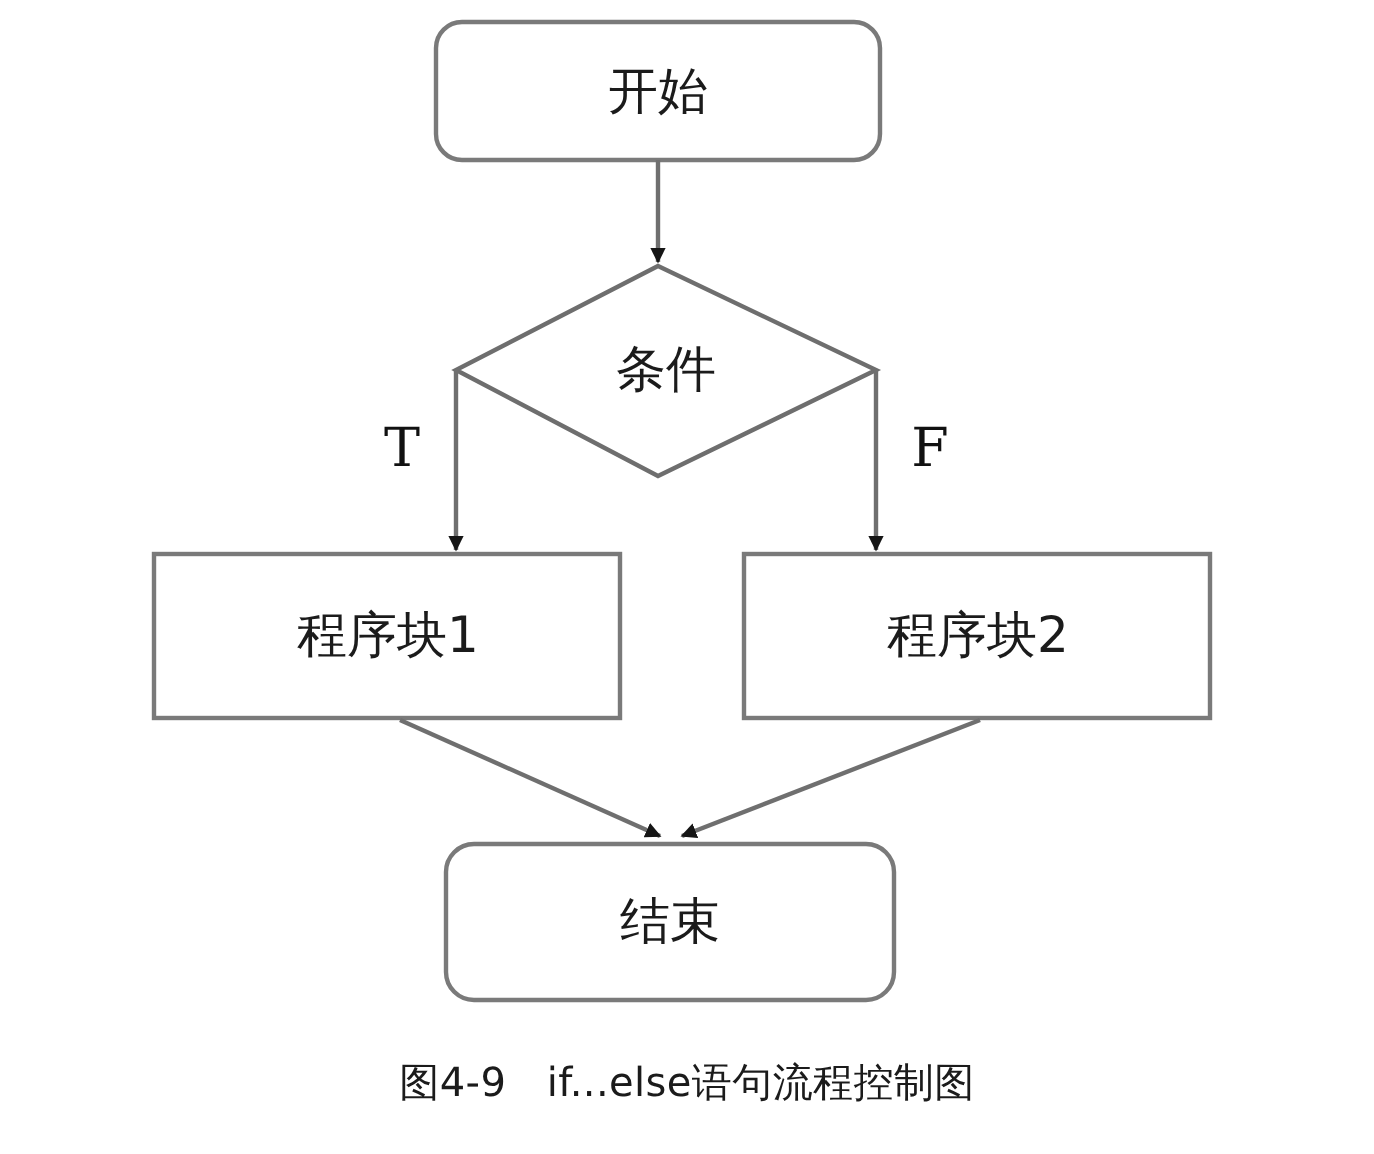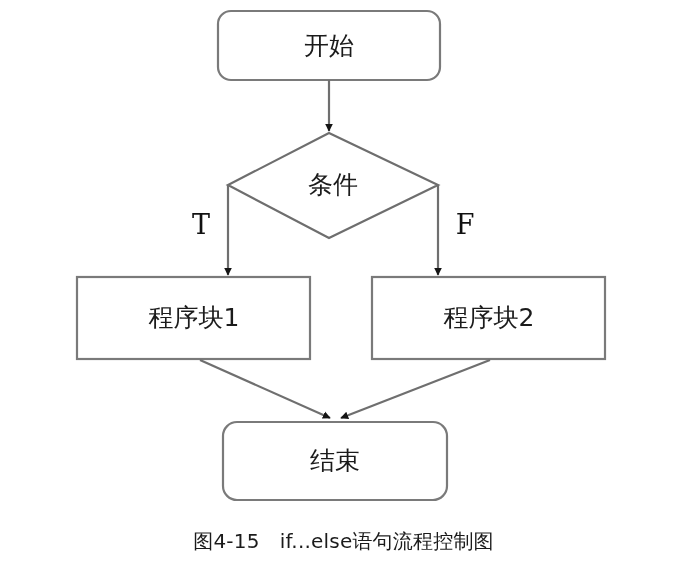--- a/index.html
+++ b/index.html
@@ -113,15 +113,15 @@
     <line class="flow-line" x1="200" y1="360" x2="330" y2="418" marker-end="url(#arrowhead)"></line>
 
     <line class="flow-line" x1="490" y1="360" x2="341" y2="418" marker-end="url(#arrowhead)"></line>
 
     <g>
       <rect class="node-shape" x="223" y="422" width="224" height="78" rx="14" ry="14"></rect>
       <text class="node-label" x="335" y="462">结束</text>
     </g>
   </svg>
 
-  <div class="caption-text">图4-15　if...else语句流程控制图</div>
+  <div class="caption-text">图4-9　if...else语句流程控制图</div>
 
 </div>
 
 </body></html>

